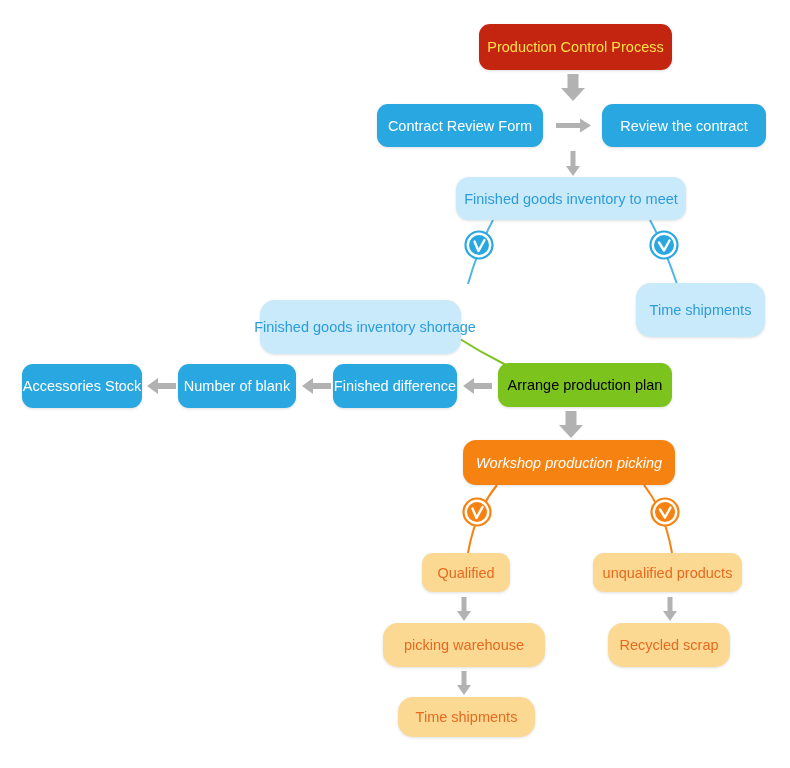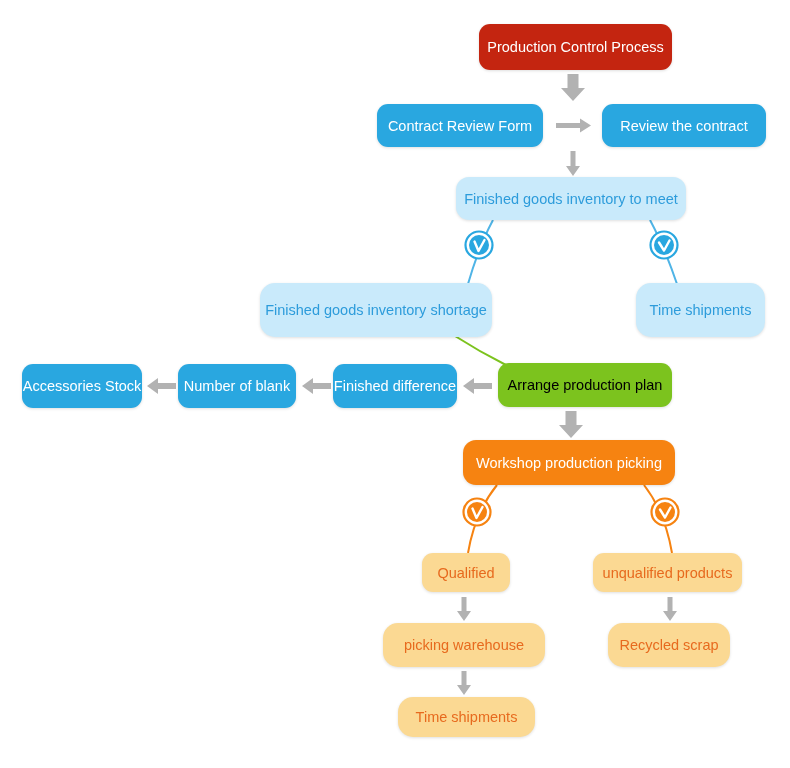--- a/index.html
+++ b/index.html
@@ -6,34 +6,34 @@
   #canvas{
     position:relative;width:790px;height:768px;background:#fff;overflow:hidden;
     font-family:"Liberation Sans",sans-serif;
   }
   #edges{position:absolute;left:0;top:0;pointer-events:none;}
   .node{
     position:absolute;display:flex;align-items:center;justify-content:center;
     border-radius:11px;font-size:14.5px;white-space:nowrap;
     box-shadow:0 1px 3px rgba(0,0,0,.13);
   }
-  .c-red{background:var(--red,#C42510);color:#ffffff;}
+  .c-red{background:var(--red,#C42510);color:#fde047;}
   .c-blue{background:var(--blue,#29A7E0);color:#fff;}
   .c-lightblue{background:var(--light-blue,#C9EAFB);color:var(--blue-text,#2D9CDB);}
   .c-green{background:var(--green,#7CC31E);color:#000000;}
-  .c-orange{background:var(--orange,#F68311);color:#fff;}
+  .c-orange{background:var(--orange,#F68311);color:#fff;font-style:italic;}
   .c-lightorange{background:var(--light-orange,#FBD993);color:var(--orange-text,#E76A1E);}
   .r14{border-radius:15px;}
 
   
   #n-production-control{left:479px;top:24px;width:193px;height:46px;}
   #n-contract-review-form{left:377px;top:104px;width:166px;height:43px;}
   #n-review-the-contract{left:602px;top:104px;width:164px;height:43px;}
   #n-inventory-to-meet{left:456px;top:177px;width:230px;height:43px;border-radius:13px;}
-  #n-inventory-shortage{left:260px;top:283px;width:232px;height:54px;}
+  #n-inventory-shortage{left:260px;top:300px;width:192px;height:54px;padding-left:9px;}
   #n-time-shipments-top{left:636px;top:283px;width:129px;height:54px;}
   #n-accessories-stock{left:22px;top:364px;width:120px;height:44px;}
   #n-number-of-blank{left:178px;top:364px;width:118px;height:44px;}
   #n-finished-difference{left:333px;top:364px;width:124px;height:44px;}
   #n-arrange-production-plan{left:498px;top:363px;width:174px;height:44px;}
   #n-workshop-production-picking{left:463px;top:440px;width:212px;height:45px;border-radius:13px;}
   #n-qualified{left:422px;top:553px;width:88px;height:39px;text-align:center;}
   #n-unqualified-products{left:593px;top:553px;width:149px;height:39px;}
   #n-product-warehouse{left:383px;top:623px;width:162px;height:44px;}
   #n-recycled-scrap{left:608px;top:623px;width:122px;height:44px;}

